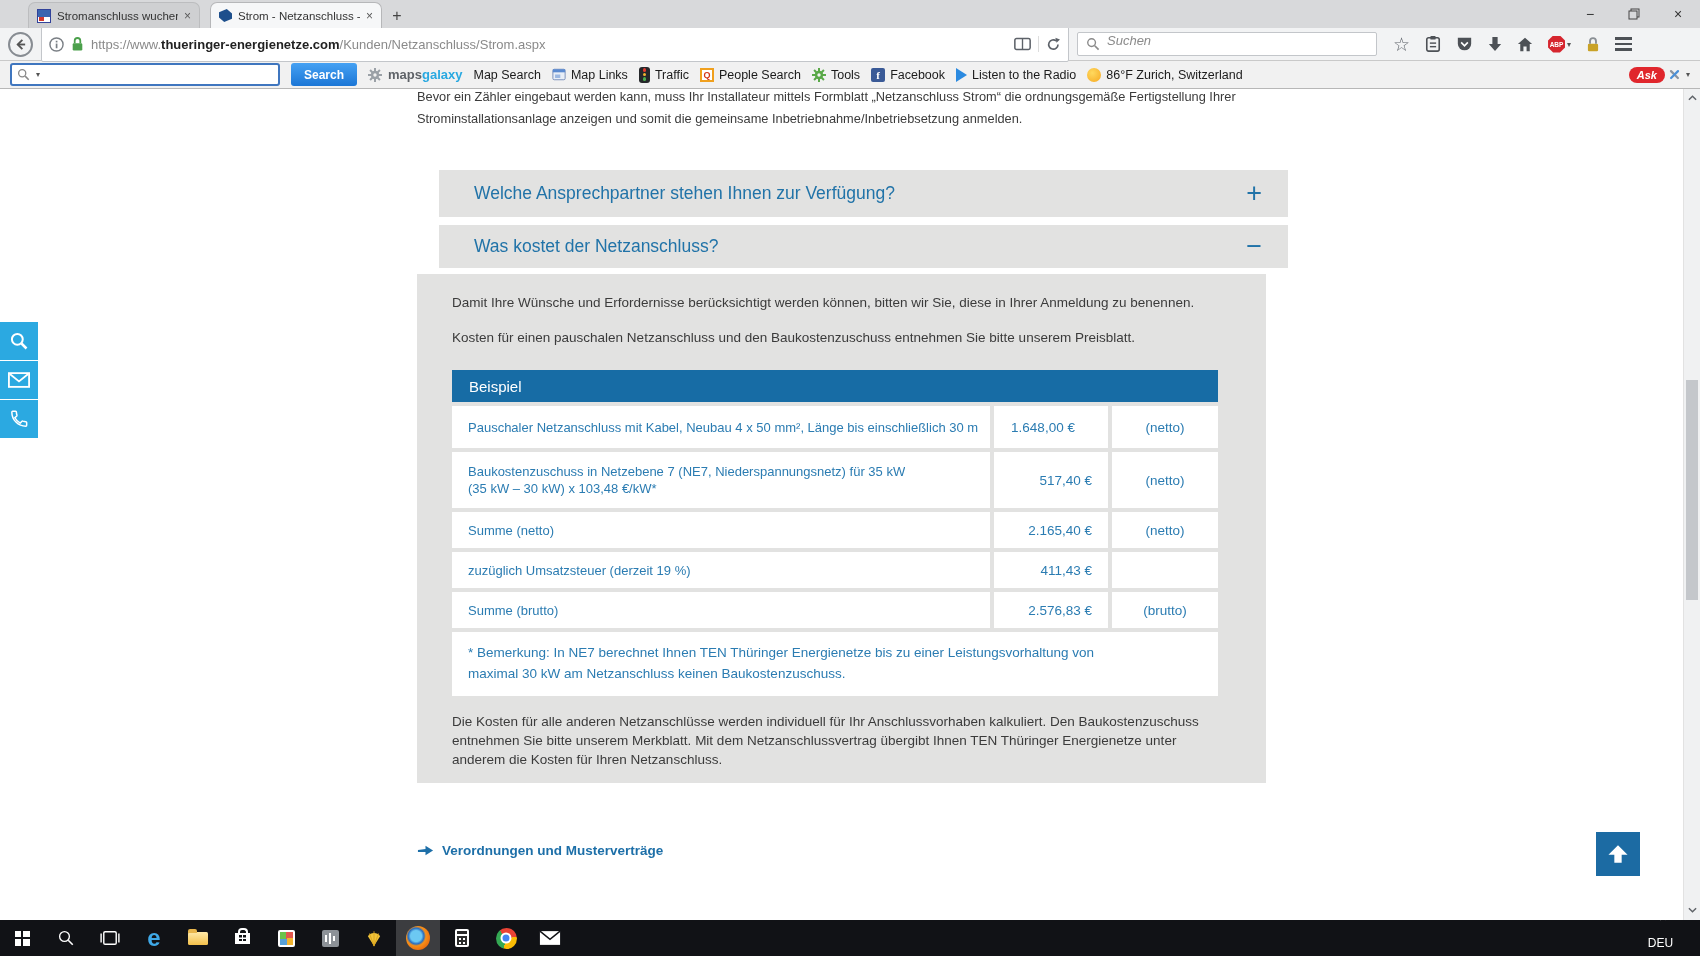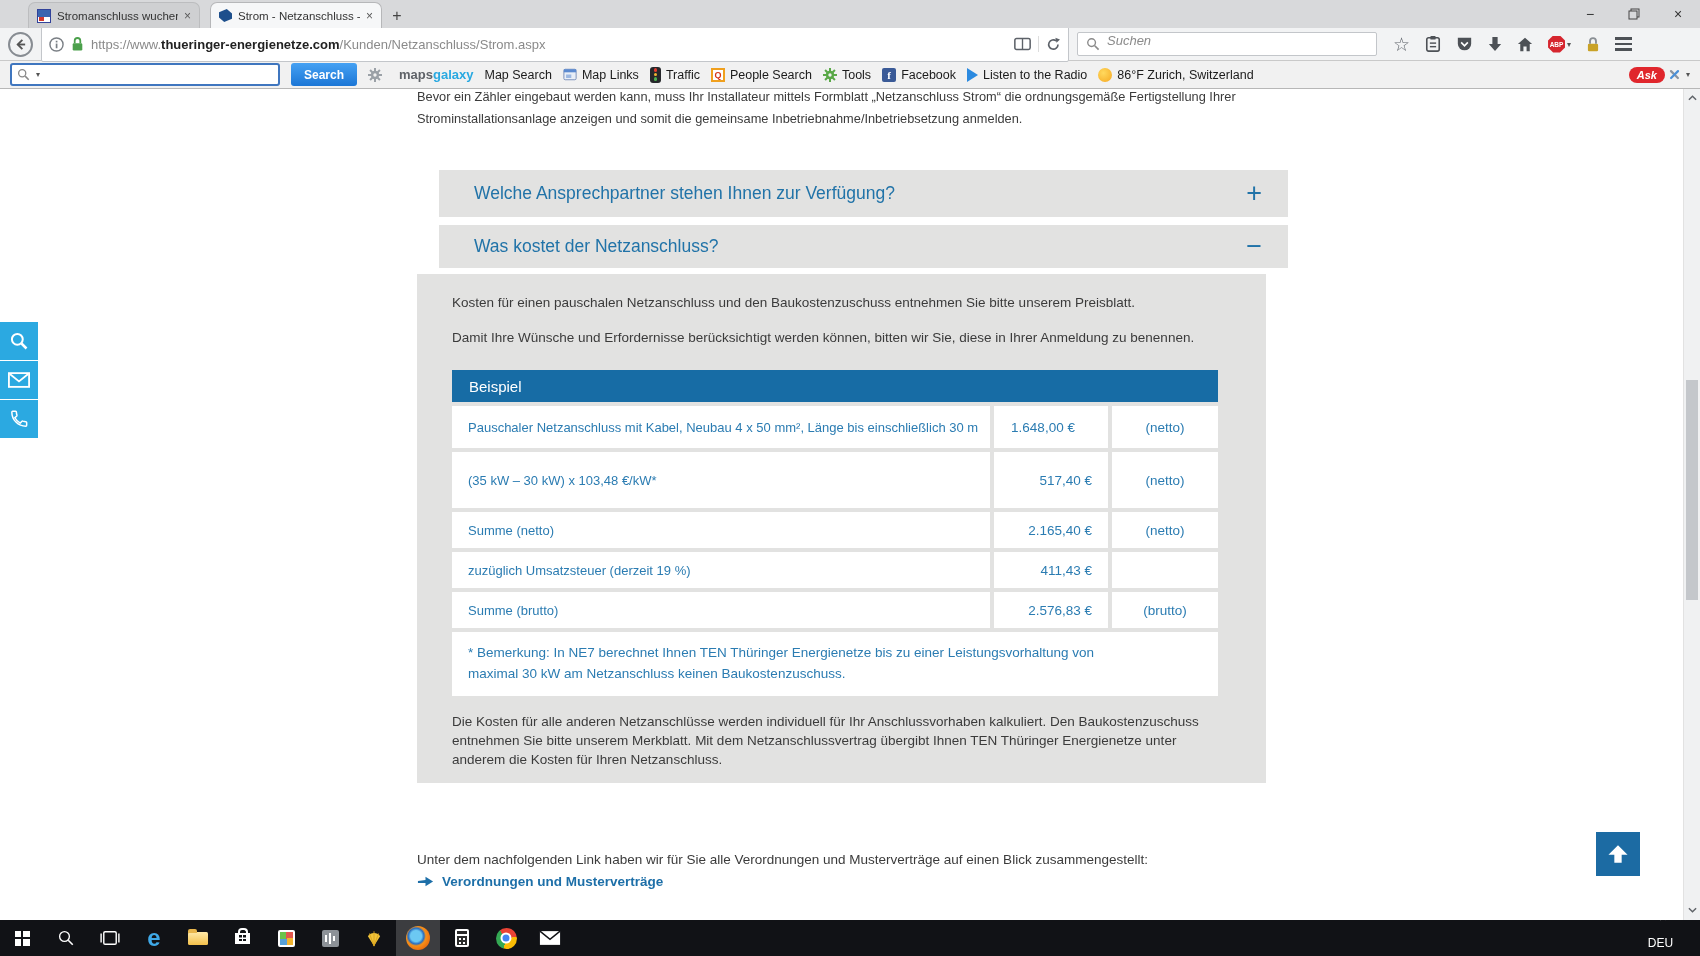--- a/index.html
+++ b/index.html
@@ -49,21 +49,21 @@
   .burger i{width:17px;height:2.5px;background:#4d5156;}
 
   
   .toolbar2{height:27px;background:#f1f1f1;border-bottom:1px solid #b7b7b7;
             display:flex;align-items:center;padding:0 10px;gap:11px;font-size:12.5px;color:#1b1b1b;}
   .tb-input{width:256px;height:19px;background:#fff;border:2px solid #3f76bf;border-radius:3px;
             display:flex;align-items:center;gap:4px;padding:0 5px;color:#777;}
   .tb-btn{height:23px;padding:0 13px;background:linear-gradient(#45a1f3,#1b76d6);color:#fff;
           font-weight:700;font-size:12px;border-radius:3px;display:flex;align-items:center;}
   .tb-item{display:flex;align-items:center;gap:5px;white-space:nowrap;}
-  .brand{display:flex;align-items:center;gap:17px;font-size:13px;}
+  .brand{display:flex;align-items:center;gap:6px;font-size:13px;}
   .brand .b1{color:#5f6368;font-weight:700;}
   .brand .b2{color:#29a9e1;font-weight:700;}
   .traffic{width:11px;height:16px;background:#26282b;border-radius:3px;display:flex;flex-direction:column;
            align-items:center;justify-content:center;gap:1px;}
   .traffic i{width:3.5px;height:3.5px;border-radius:50%;}
   .psq{width:14px;height:14px;background:#fff;border:2px solid #f0a01e;box-sizing:border-box;
        color:#d43517;font-weight:700;font-size:9px;display:flex;align-items:center;justify-content:center;}
   .fb{width:14px;height:14px;background:#3a5a97;border-radius:2px;color:#fff;
       font-family:"Liberation Serif",serif;font-weight:700;font-size:11px;
       display:flex;align-items:flex-end;justify-content:center;line-height:13px;}
@@ -367,33 +367,34 @@
       <span class="acc-title">Welche Ansprechpartner stehen Ihnen zur Verfügung?</span>
       <span class="acc-toggle">+</span>
     </div>
 
     <div class="acc-bar acc2">
       <span class="acc-title">Was kostet der Netzanschluss?</span>
       <span class="acc-toggle">−</span>
     </div>
 
     <div class="acc-body">
+      <div class="p">Damit Ihre Wünsche und Erfordernisse berücksichtigt werden können, bitten wir Sie, diese in Ihrer Anmeldung zu benennen.</div>
       <div class="p">Kosten für einen pauschalen Netzanschluss und den Baukostenzuschuss entnehmen Sie bitte unserem Preisblatt.</div>
-      <div class="p">Damit Ihre Wünsche und Erfordernisse berücksichtigt werden können, bitten wir Sie, diese in Ihrer Anmeldung zu benennen.</div>
 
       <div class="btable">
         <div class="bt-head">Beispiel</div>
 
         <div class="bt-cell bt-desc h42">
             <span>Pauschaler Netzanschluss mit Kabel, Neubau 4 x 50 mm², Länge bis einschließlich 30 m</span>
           </div>
         <div class="bt-cell bt-amt h42">1.648,00 €</div>
         <div class="bt-cell bt-tax h42">(netto)</div>
 
         <div class="bt-cell bt-desc h56">
+            <span>Baukostenzuschuss in Netzebene 7 (NE7, Niederspannungsnetz) für 35 kW</span>
             <span>(35 kW – 30 kW) x 103,48 €/kW*</span>
           </div>
         <div class="bt-cell bt-amt h56">517,40 €</div>
         <div class="bt-cell bt-tax h56">(netto)</div>
 
         <div class="bt-cell bt-desc h36">
             <span>Summe (netto)</span>
           </div>
         <div class="bt-cell bt-amt h36">2.165,40 €</div>
         <div class="bt-cell bt-tax h36">(netto)</div>
@@ -410,21 +411,20 @@
         <div class="bt-cell bt-amt h36">2.576,83 €</div>
         <div class="bt-cell bt-tax h36">(brutto)</div>
 
         <div class="bt-foot">* Bemerkung: In NE7 berechnet Ihnen TEN Thüringer Energienetze bis zu einer Leistungsvorhaltung von maximal 30 kW am Netzanschluss keinen Baukostenzuschuss.</div>
       </div>
 
       <div class="para3">Die Kosten für alle anderen Netzanschlüsse werden individuell für Ihr Anschlussvorhaben kalkuliert. Den Baukostenzuschuss entnehmen Sie bitte unserem Merkblatt. Mit dem Netzanschlussvertrag übergibt Ihnen TEN Thüringer Energienetze unter anderem die Kosten für Ihren Netzanschluss.</div>
     </div>
 
     <div class="docs">
-      <div class="dp">Unter dem nachfolgenden Link haben wir für Sie alle Verordnungen und Musterverträge auf einen Blick zusammengestellt:</div>
       <div class="linkrow">
         <svg width="17" height="12" viewBox="0 0 18 12">
             <path d="M1 7 L9 7 L9 10.5 L17 5.5 L9 0.5 L9 4 L1 5 Z" fill="#1d6fa8"></path>
           </svg>
         <span>Verordnungen und Musterverträge</span>
       </div>
     </div>
 
     <div class="side-btn sb1">
       <svg width="20" height="20" viewBox="0 0 24 24">

